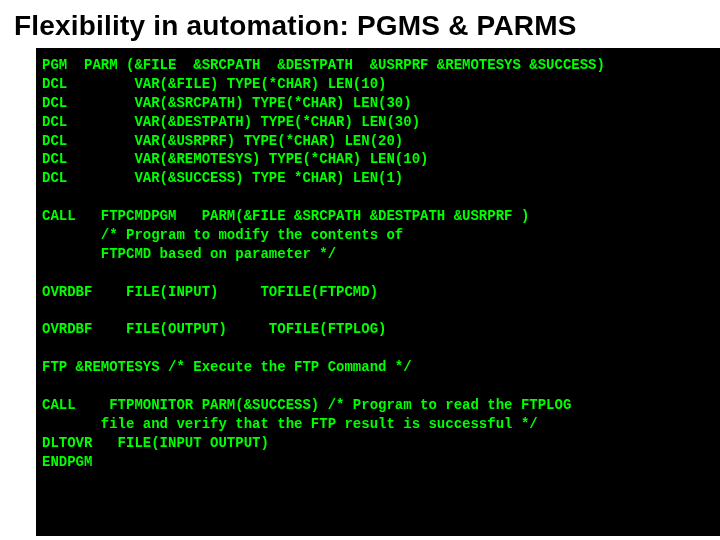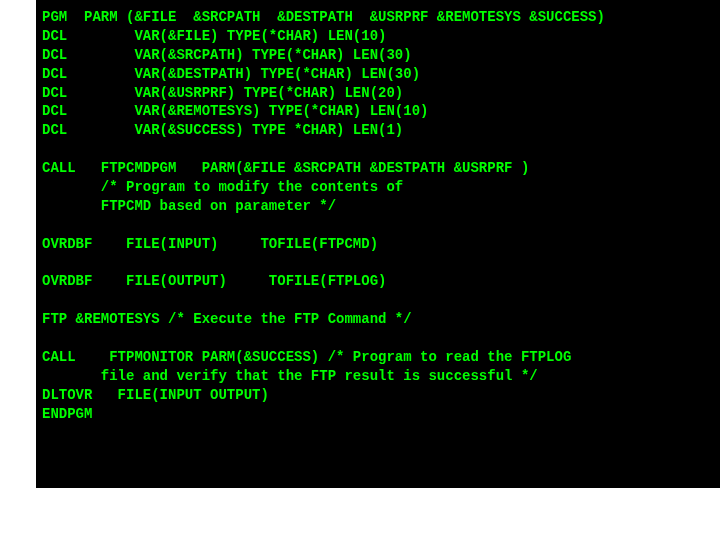--- a/index.html
+++ b/index.html
@@ -52,20 +52,21 @@
     font-family: Arial, Helvetica, sans-serif;
     font-weight: normal;
     font-size: 13px;
   }
 </style>
 </head>
 <body>
 
 <div class="slide">
 
+  <div class="title">Flexibility in automation: PGMS &amp; PARMS</div>
 
   <div class="code-block"><span>PGM  PARM (&amp;FILE  &amp;SRCPATH  &amp;DESTPATH  &amp;USRPRF &amp;REMOTESYS &amp;SUCCESS)</span>
 <span>DCL        VAR(&amp;FILE) TYPE(*CHAR) LEN(10)</span>
 <span>DCL        VAR(&amp;SRCPATH) TYPE(*CHAR) LEN(30)</span>
 <span>DCL        VAR(&amp;DESTPATH) TYPE(*CHAR) LEN(30)</span>
 <span>DCL        VAR(&amp;USRPRF) TYPE(*CHAR) LEN(20)</span>
 <span>DCL        VAR(&amp;REMOTESYS) TYPE(*CHAR) LEN(10)</span>
 <span>DCL        VAR(&amp;SUCCESS) TYPE *CHAR) LEN(1)</span>
 <span></span>
 <span>CALL   FTPCMDPGM   PARM(&amp;FILE &amp;SRCPATH &amp;DESTPATH &amp;USRPRF )</span>

